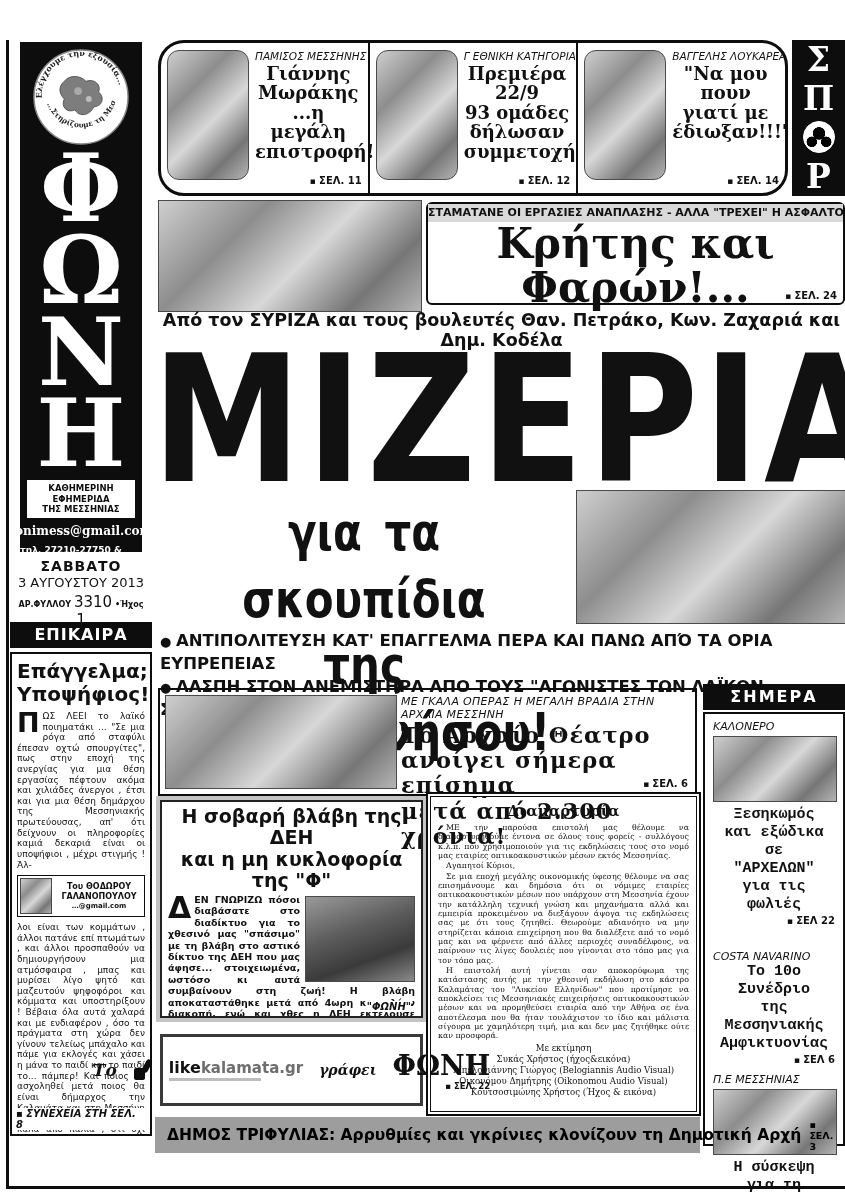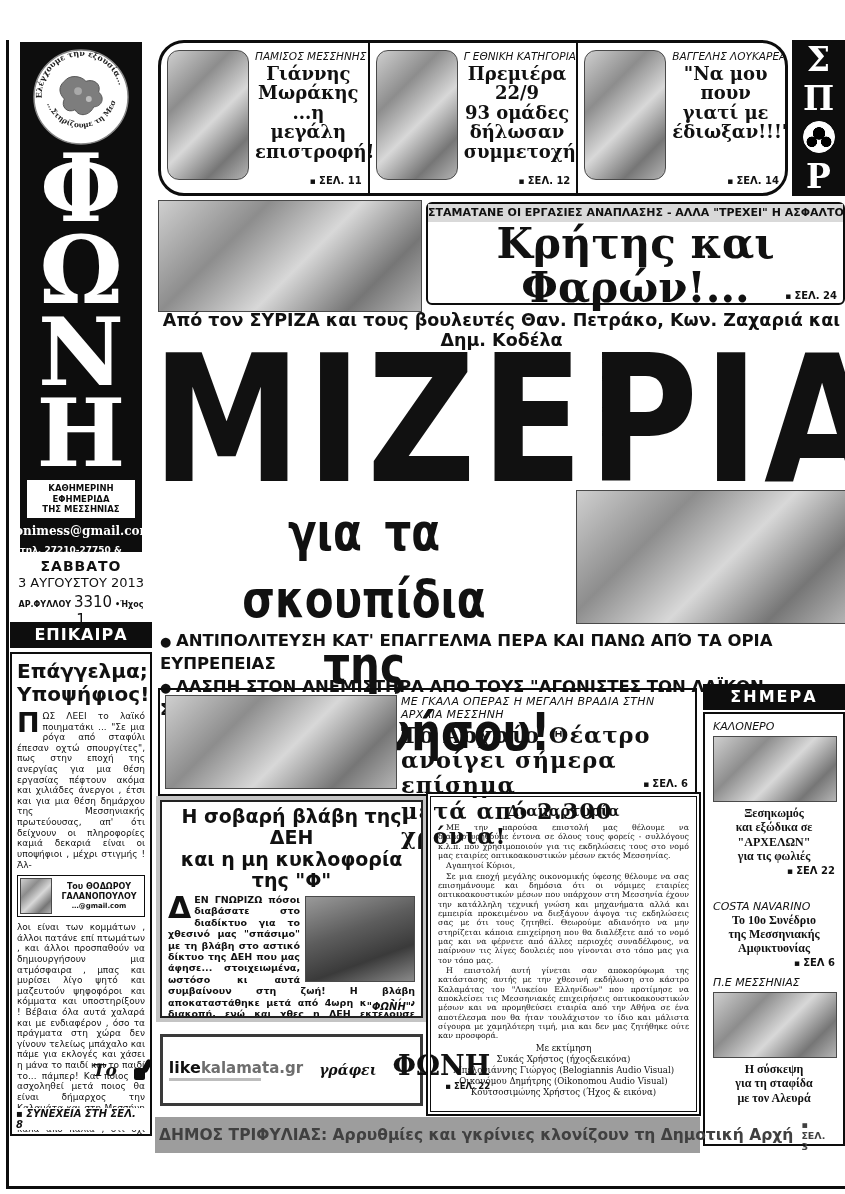--- a/index.html
+++ b/index.html
@@ -126,26 +126,26 @@
                box-shadow:0 0 0 2px #fff,0 0 0 4px #0d0d0d;box-sizing:border-box;
                padding:5px 7px;position:absolute;overflow:hidden;font-family:"DejaVu Serif",serif;}
   .protest-title{font-weight:bold;font-size:15px;text-align:center;margin-bottom:3px;}
   .protest-p{font-size:7.9px;line-height:1.18;text-align:justify;text-indent:8px;margin:0 0 1px;}
   .protest-close{font-size:8.6px;text-align:center;line-height:1.3;margin-top:2px;}
   
   .simera-box{left:703px;top:712px;width:142px;height:434px;border:2px solid #0d0d0d;
               box-sizing:border-box;padding:6px 8px;position:absolute;}
   .sim-kicker{font-style:italic;font-size:11px;}
   .sim-photo{width:122px;height:64px;margin:3px auto 4px;}
-  .sim-head{font-family:Liberation Serif, serif;font-weight:bold;font-size:12px;line-height:1.2;text-align:center;}
+  .sim-head{font-family:Liberation Mono, monospace;font-weight:bold;font-size:15px;line-height:1.2;text-align:center;}
   .sim-page{margin-top:1px;}
   .sim-gap{height:24px;}
   
-  .bottom-strip{left:155px;top:1117px;width:545px;height:36px;background:#9d9d9d;color:#404040;
-                display:flex;align-items:center;padding:0 4px;box-sizing:border-box;gap:8px;}
+  .bottom-strip{left:155px;top:1117px;width:545px;height:36px;background:#9d9d9d;color:#000000;
+                display:flex;align-items:center;padding:0 12px;box-sizing:border-box;gap:8px;}
   .bs-text{font-weight:bold;font-size:15.5px;white-space:nowrap;}
   .bs-page{font-weight:bold;font-size:9.5px;}
   .bs-page::before{content:"▪ ";}
 </style>
 </head>
 <body>
 
 <div class="page">
 
   <div class="abs edge" style="left:6px;top:40px;width:3px;height:1148px;"></div>

